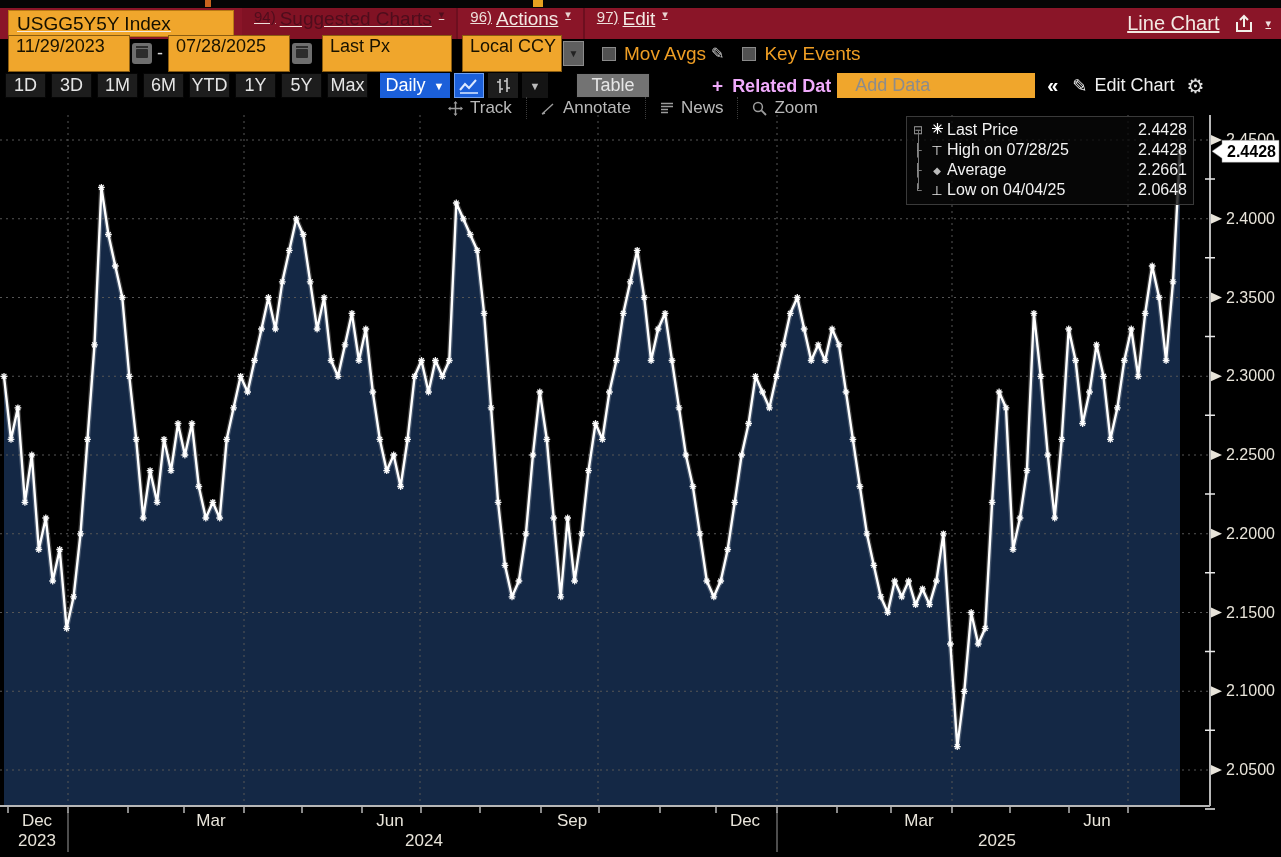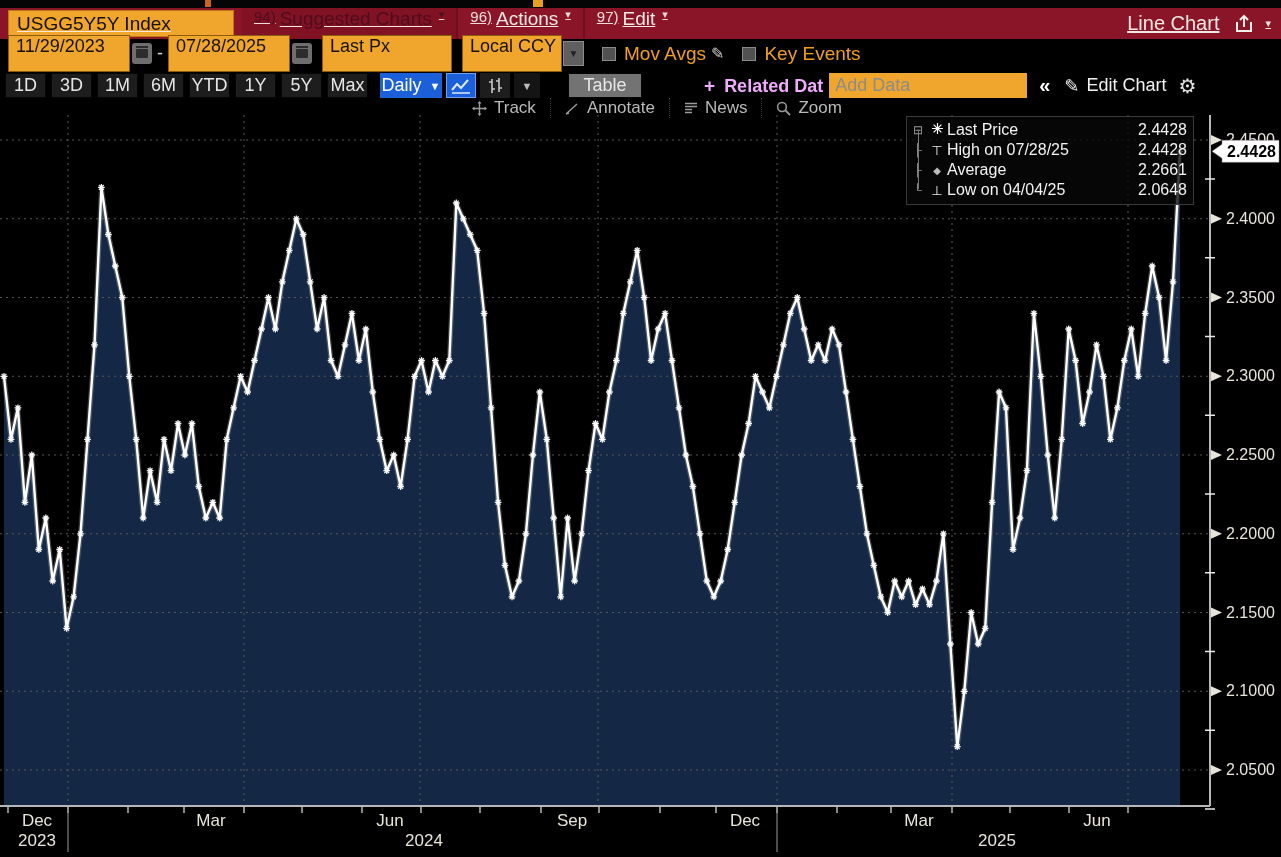--- a/index.html
+++ b/index.html
@@ -48,39 +48,39 @@
             font-size:10px; display:flex; align-items:center; justify-content:center; margin-left:1px; }
   .cb { width:14px; height:14px; background:#515151; border:1px solid #8a8a8a; margin:0 8px 0 18px; }
   .cb-label { color:#ef9e24; font-size:19px; white-space:nowrap; }
   .pencil { color:#cfcfcf; font-size:16px; margin-left:5px; }
 
   
   .row3 { position:absolute; left:0; top:72px; width:1281px; height:27px; background:#000;
           display:flex; align-items:center; z-index:20; }
   .pbtn { min-width:41px; height:25px; margin-left:5px; background:#1d1d1d; border:1px solid #050505;
           color:#e6e6e6; font-size:18px; display:flex; align-items:center; justify-content:center; }
-  .freq { margin-left:12px; width:62px; height:25px; background:#1b5fd9; color:#fff; font-size:18px;
+  .freq { margin-left:12px; width:70px; height:25px; background:#1b5fd9; color:#fff; font-size:18px;
           display:flex; align-items:center; justify-content:center; gap:8px; }
   .freq .dd { font-size:11px; }
   .icbtn { width:30px; height:25px; margin-left:4px; background:#1d1d1d; display:flex; align-items:center; justify-content:center; }
   .icbtn.sel { background:#1b5fd9; border:1px solid #6ea0f2; }
   .icbtn svg { display:block; }
   .tinydd { width:26px; height:25px; margin-left:4px; color:#bbb; font-size:11px; display:flex; align-items:center; justify-content:center; background:#141414; }
   .tablebtn { width:74px; height:25px; margin-left:28px; background:#737373; border:1px solid #050505;
               color:#e6e6e6; font-size:18px; display:flex; align-items:center; justify-content:center; }
   .related { margin-left:62px; color:#f0abfc; font-size:18px; white-space:nowrap; overflow:hidden; max-width:128px;font-weight:bold; }
   .related .plus { font-size:19px; margin-right:4px; }
   .adddata { margin-left:6px; width:198px; height:25px; background:#f0a62c; color:#8c8c8c;
-             font-size:18px; display:flex; align-items:center; padding-left:6px; }
+             font-size:18px; display:flex; align-items:center; padding-left:18px; }
   .chevs { margin-left:12px; color:#fff; font-size:20px; font-weight:bold; }
   .editchart { margin-left:14px; color:#f0f0f0; font-size:18px; display:flex; align-items:center; gap:7px; white-space:nowrap; }
   .gear { margin-left:12px; color:#e2e2e2; font-size:20px; }
 
   
-  .row4 { position:absolute; left:458px; top:97px; height:22px; display:flex; align-items:center; z-index:20; color:#b9b9b9; font-size:17px; }
+  .row4 { position:absolute; left:434px; top:97px; height:22px; display:flex; z-index:20; color:#b9b9b9; font-size:17px; }
   .cbtn { display:flex; align-items:center; gap:7px; padding:0 14px; border-right:1px dotted #3c3c3c; cursor:default; }
   .cbtn:last-child { border-right:none; }
   .cbtn svg { display:block; }
 
   
   .chartwrap { position:absolute; left:0; top:0; width:1281px; height:857px; z-index:1; }
   svg.chart { position:absolute; left:0; top:0; }
 
   
   .legend {

